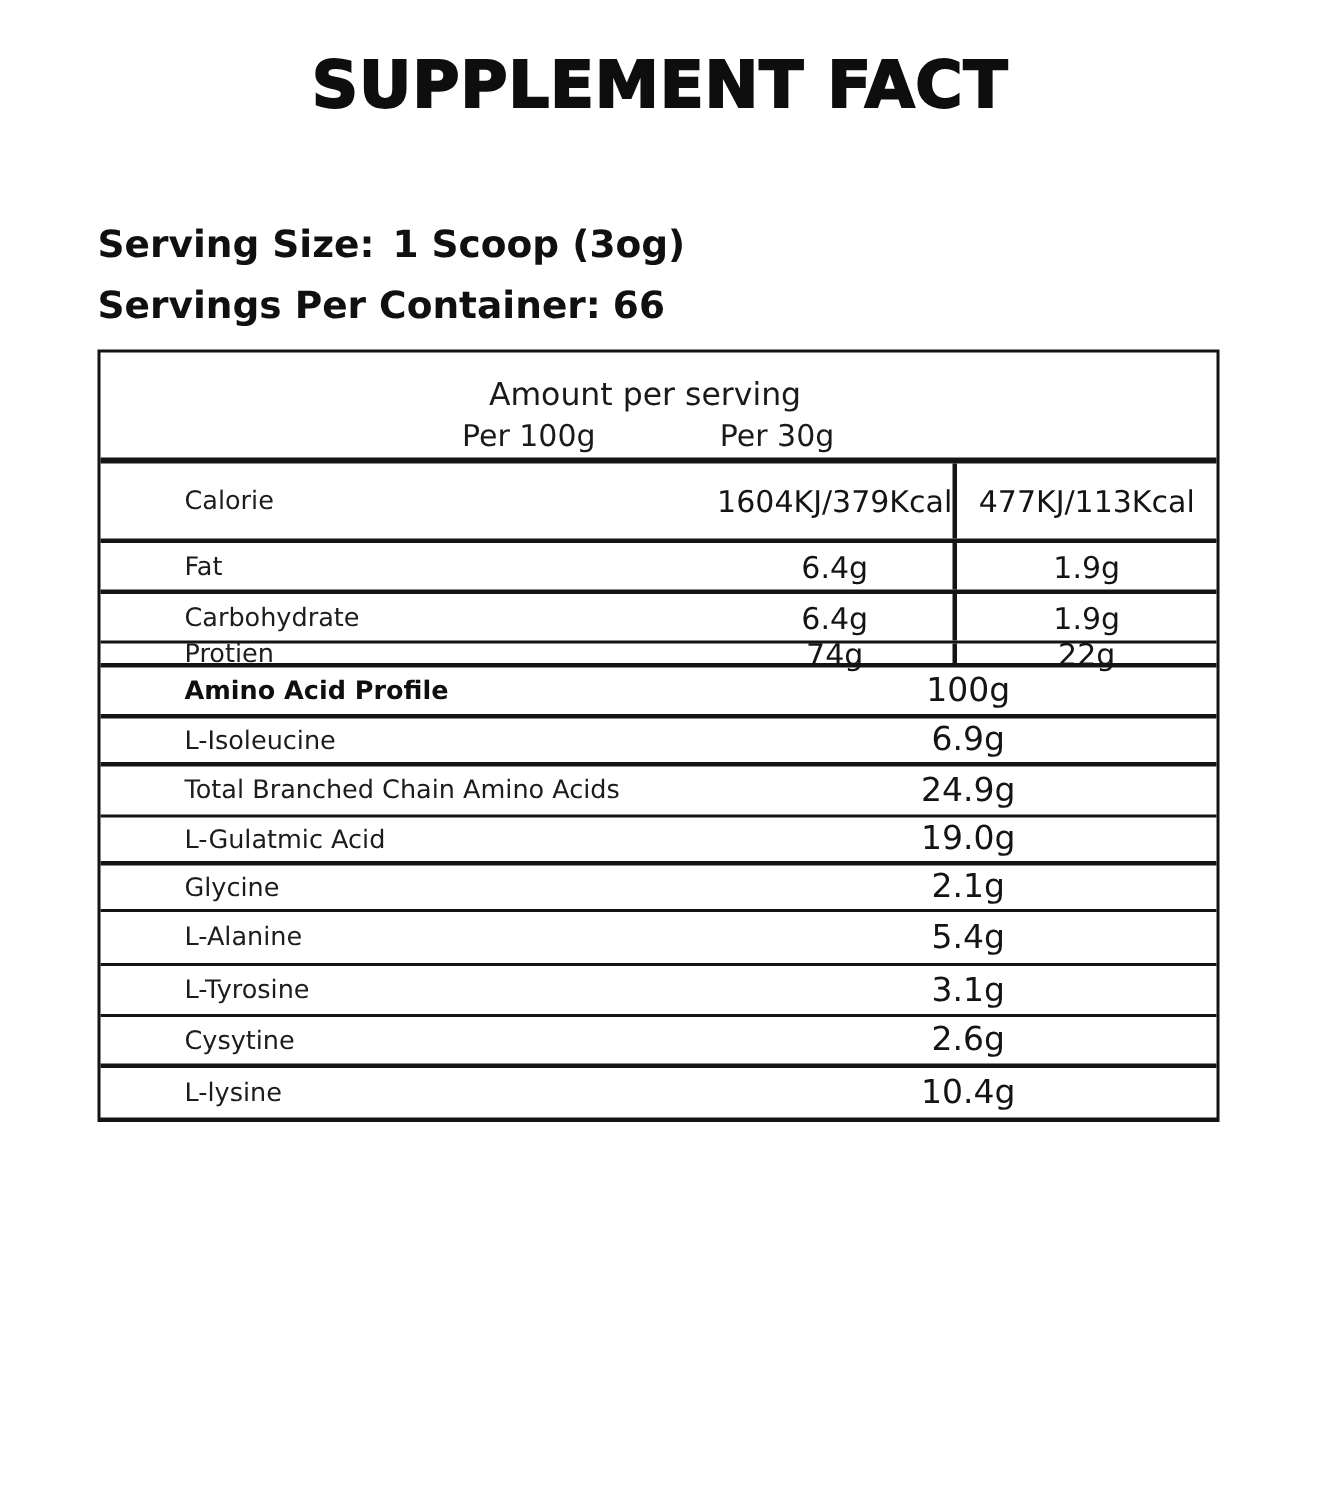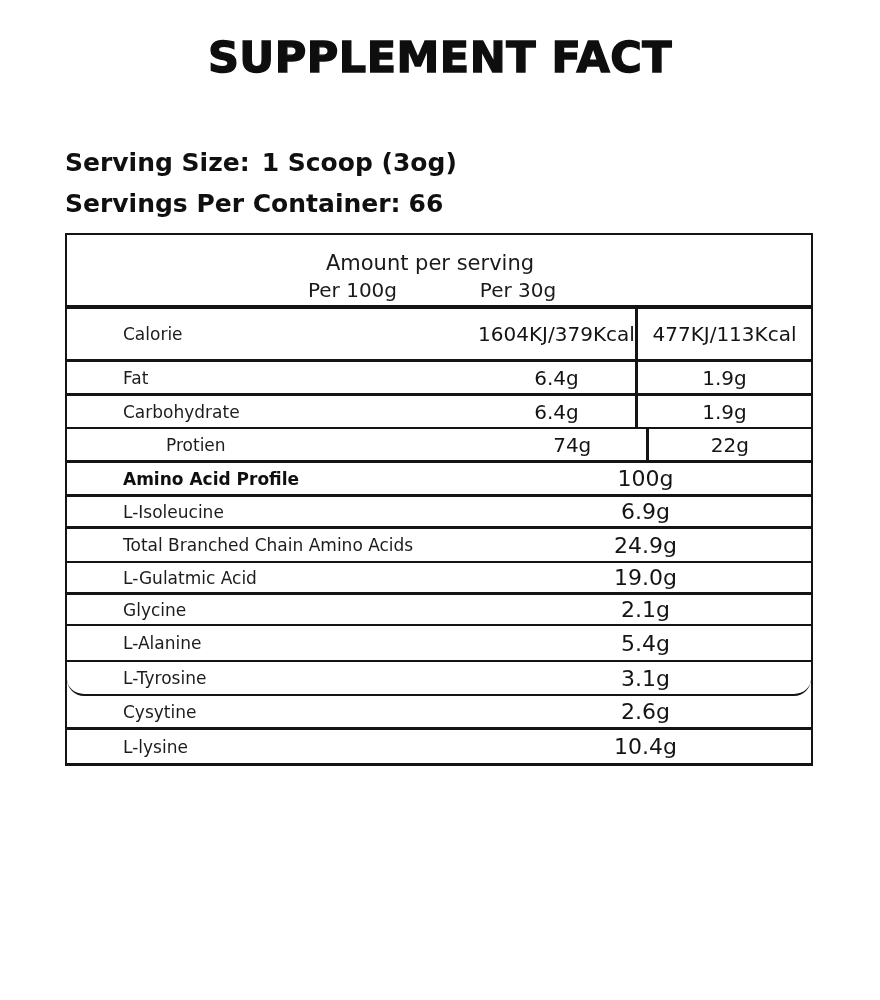--- a/index.html
+++ b/index.html
@@ -138,21 +138,21 @@
   <div class="trow" style="height:34px;border-bottom-width:3px;">
     <div class="c-label">Fat</div>
     <div class="c-100">6.4g</div>
     <div class="c-30">1.9g</div>
   </div>
   <div class="trow" style="height:33px;">
     <div class="c-label">Carbohydrate</div>
     <div class="c-100">6.4g</div>
     <div class="c-30">1.9g</div>
   </div>
-  <div class="trow" style="height:34px;border-bottom-width:3px;padding-left:43px;">
+  <div class="trow" style="height:16px;border-bottom-width:3px;">
     <div class="c-label">Protien</div>
     <div class="c-100">74g</div>
     <div class="c-30">22g</div>
   </div>
 
   <div class="trow" style="height:34px;border-bottom-width:3px;">
     <div class="c-label bold">Amino Acid Profile</div>
     <div class="c-val">100g</div>
   </div>
   <div class="trow" style="height:32px;border-bottom-width:3px;">
@@ -168,21 +168,21 @@
     <div class="c-val">19.0g</div>
   </div>
   <div class="trow" style="height:31px;">
     <div class="c-label">Glycine</div>
     <div class="c-val">2.1g</div>
   </div>
   <div class="trow" style="height:36px;">
     <div class="c-label">L-Alanine</div>
     <div class="c-val">5.4g</div>
   </div>
-  <div class="trow" style="height:34px;border-radius:17px;">
+  <div class="trow" style="height:34px;">
     <div class="c-label">L-Tyrosine</div>
     <div class="c-val">3.1g</div>
   </div>
   <div class="trow" style="height:34px;border-bottom-width:3px;">
     <div class="c-label">Cysytine</div>
     <div class="c-val">2.6g</div>
   </div>
   <div class="trow" style="height:33px;border-bottom-width:0;">
     <div class="c-label">L-lysine</div>
     <div class="c-val">10.4g</div>

